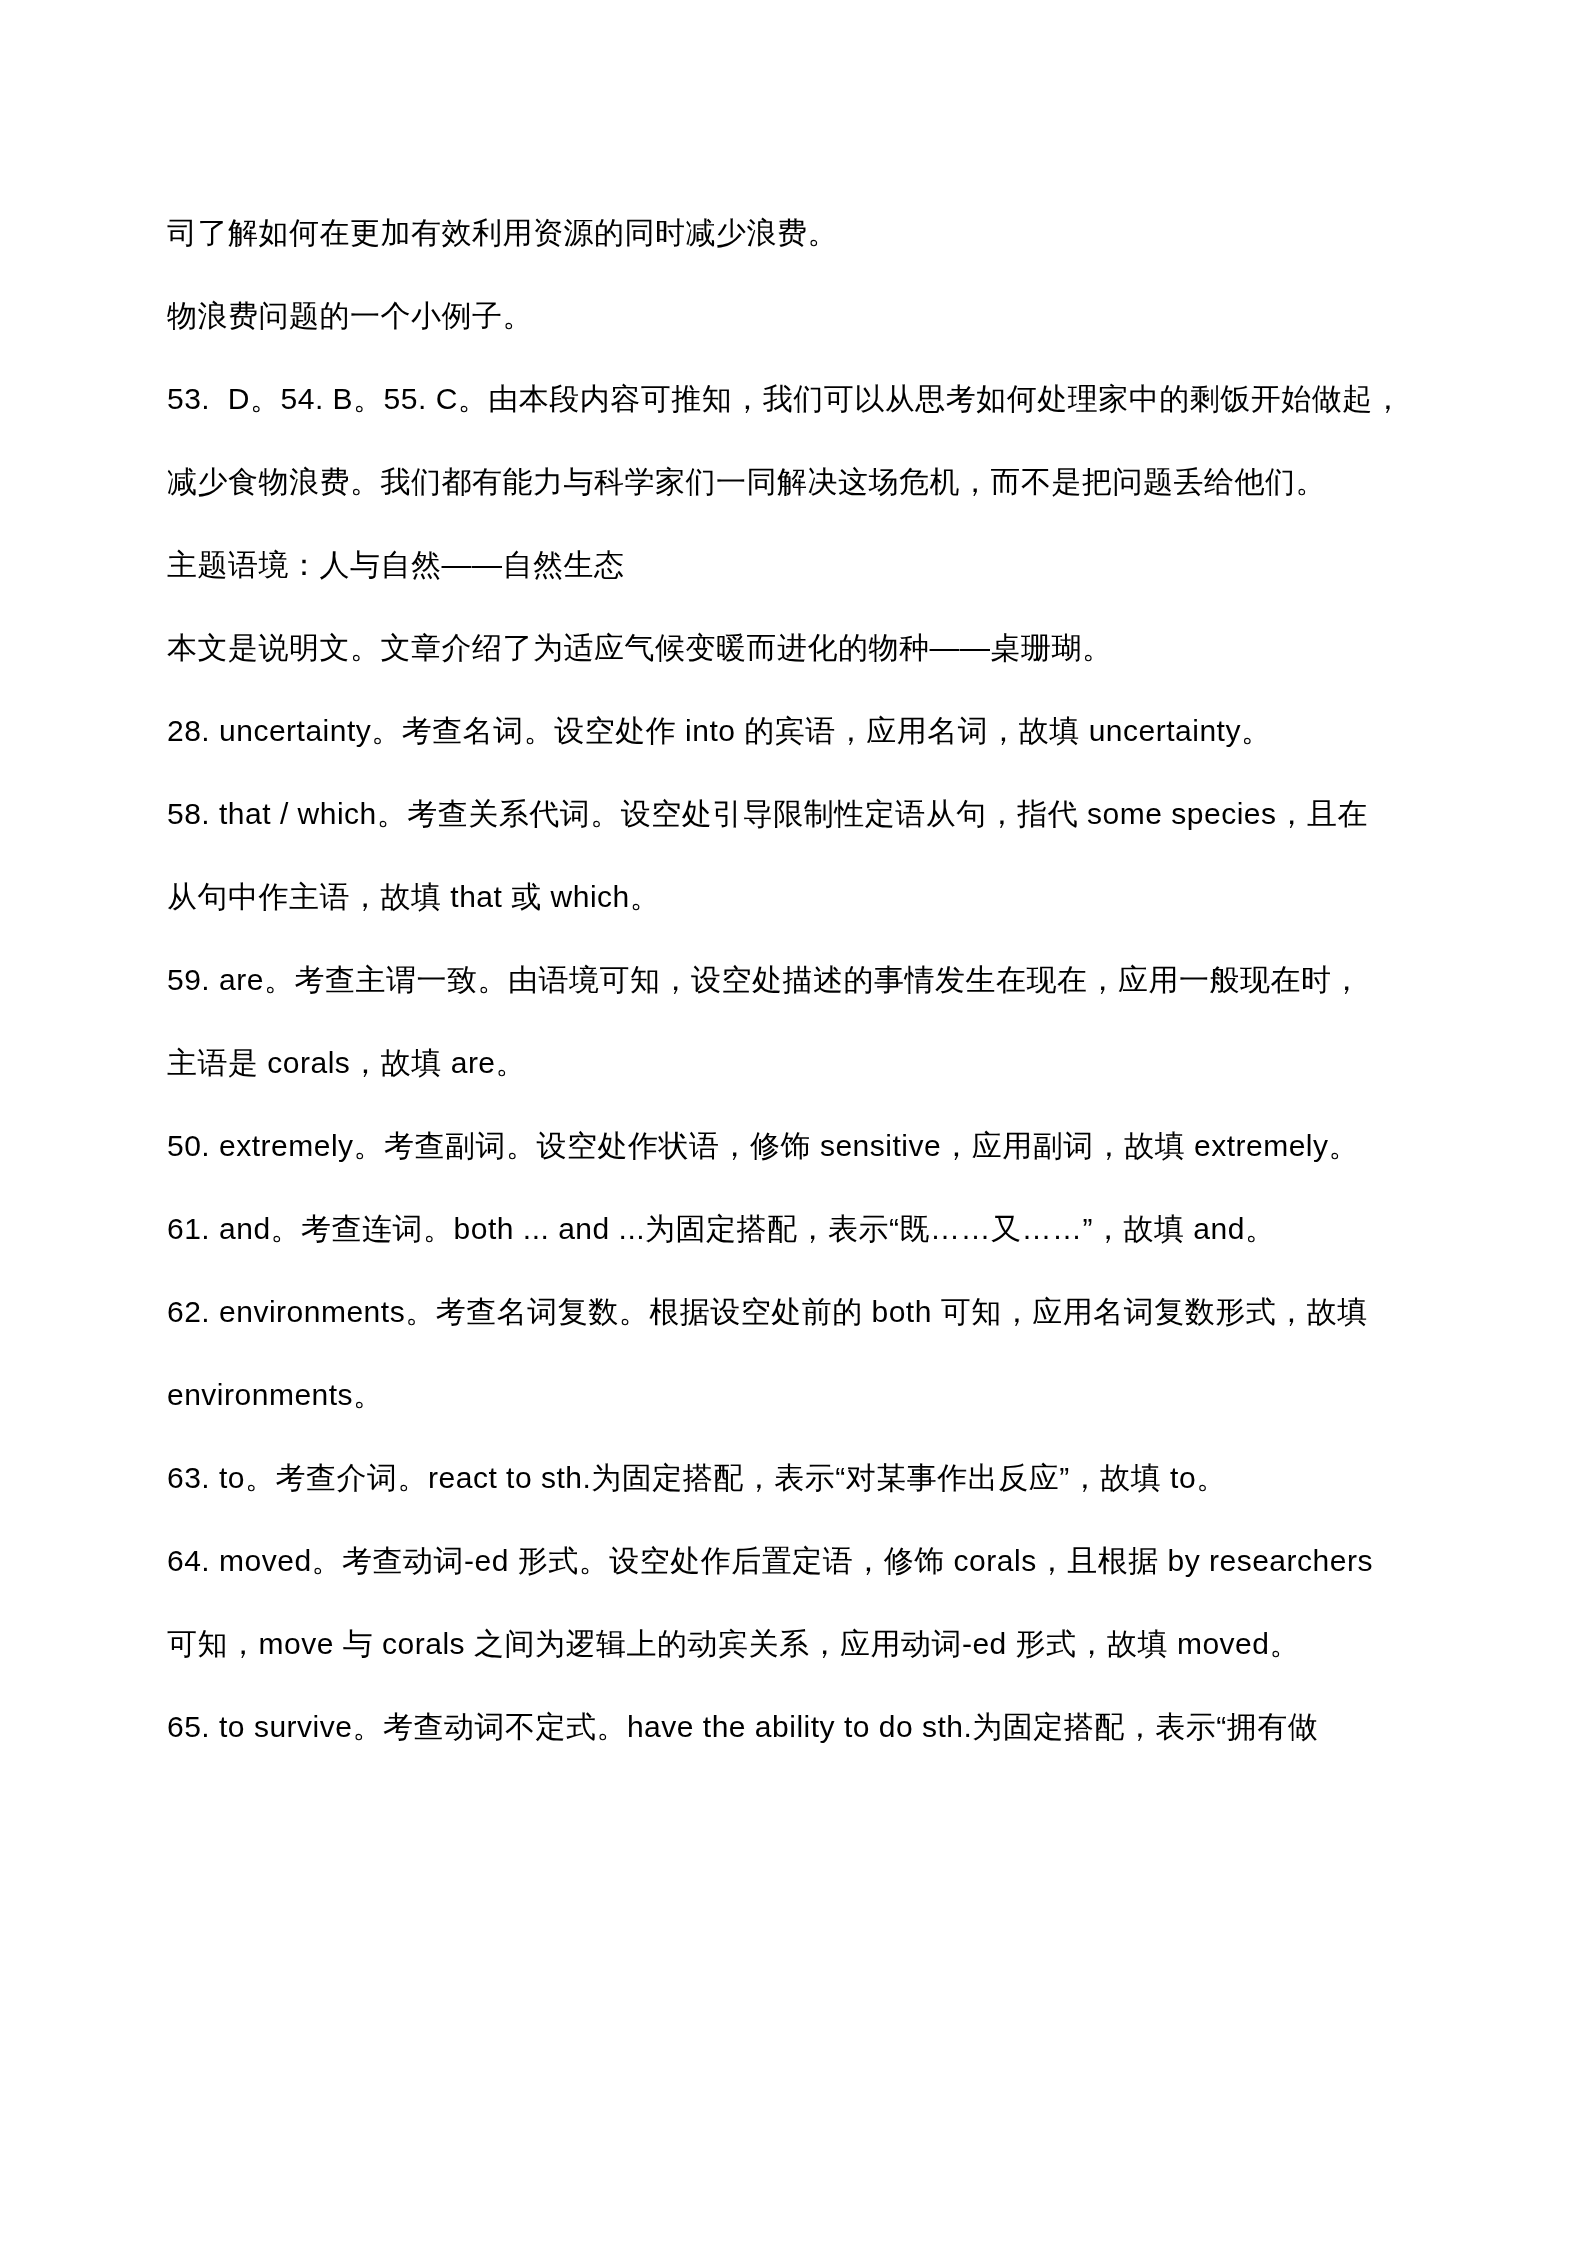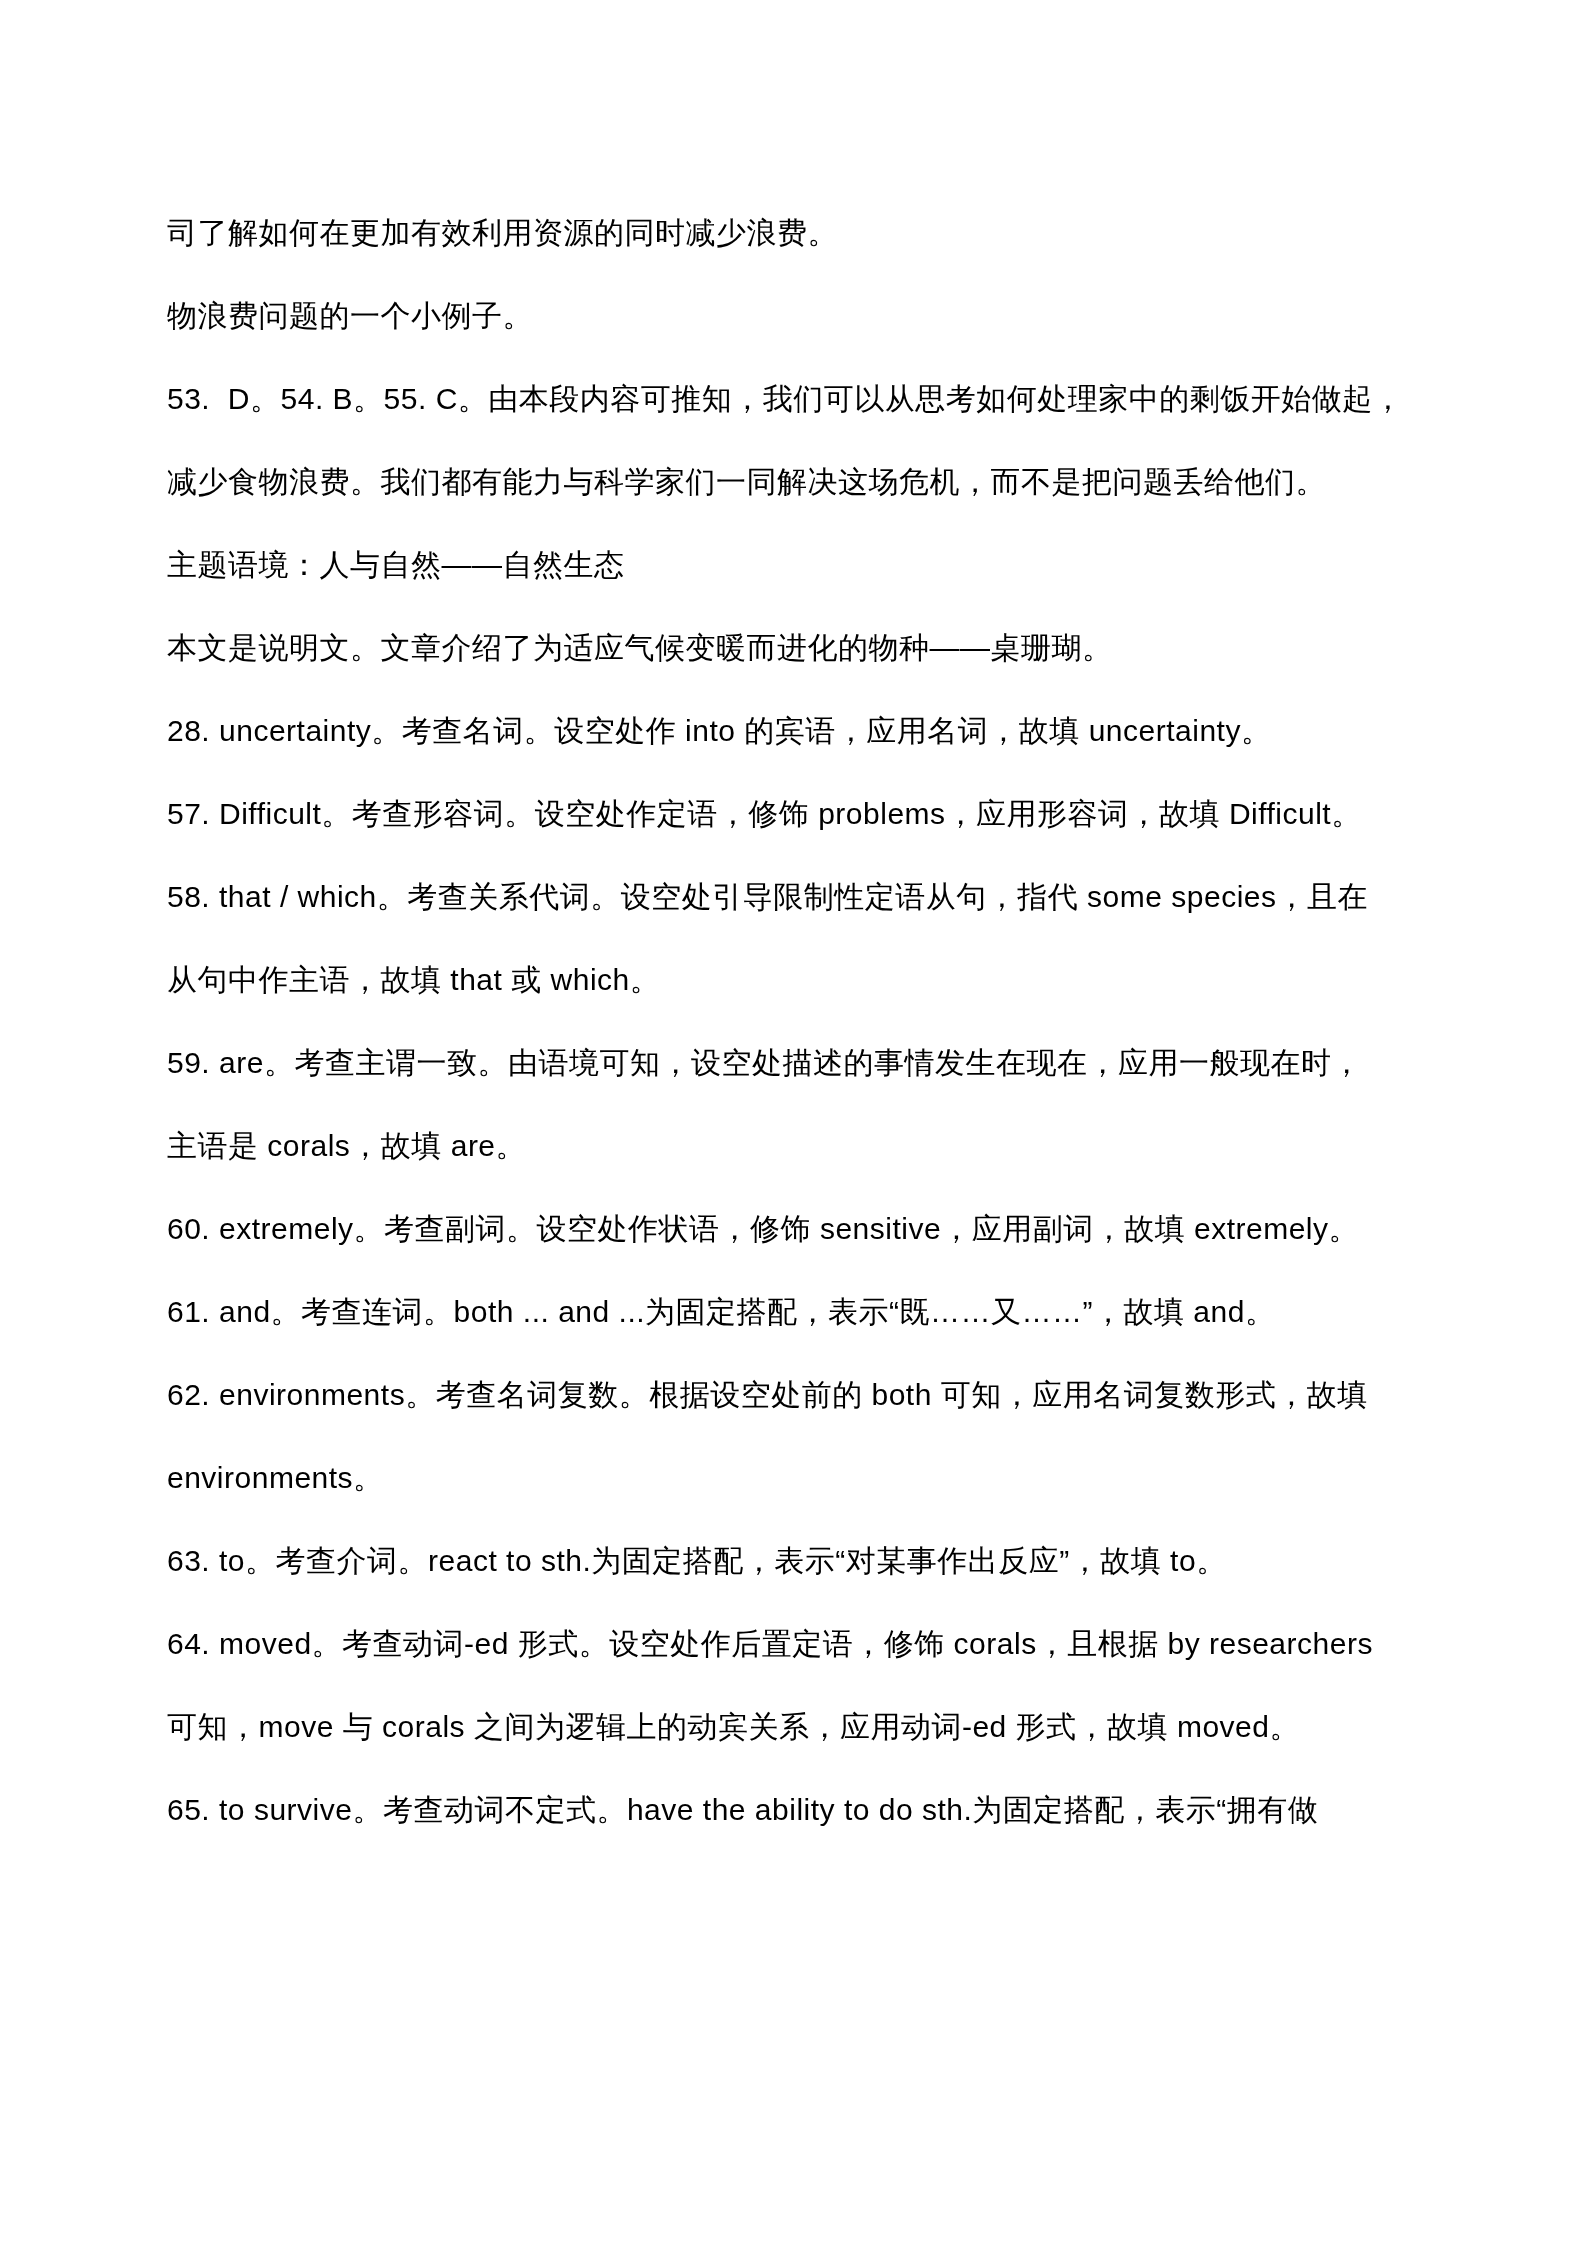--- a/index.html
+++ b/index.html
@@ -38,26 +38,25 @@
 
 <div class="page" style="background: rgb(255, 255, 255); color: rgb(0, 0, 0);">
   <div class="text-block">
     <p class="doc-line">司了解如何在更加有效利用资源的同时减少浪费。</p>
     <p class="doc-line">物浪费问题的一个小例子。</p>
     <p class="doc-line">53.  D。54. B。55. C。由本段内容可推知，我们可以从思考如何处理家中的剩饭开始做起，</p>
     <p class="doc-line">减少食物浪费。我们都有能力与科学家们一同解决这场危机，而不是把问题丢给他们。</p>
     <p class="doc-line">主题语境：人与自然——自然生态</p>
     <p class="doc-line">本文是说明文。文章介绍了为适应气候变暖而进化的物种——桌珊瑚。</p>
     <p class="doc-line">28. uncertainty。考查名词。设空处作 into 的宾语，应用名词，故填 uncertainty。</p>
-    <p class="doc-line">57. Difficult。考查形容词。设空处作定语，修饰 problems，应用形容词，故填 Difficult。</p>
     <p class="doc-line">58. that / which。考查关系代词。设空处引导限制性定语从句，指代 some species，且在</p>
     <p class="doc-line">从句中作主语，故填 that 或 which。</p>
     <p class="doc-line">59. are。考查主谓一致。由语境可知，设空处描述的事情发生在现在，应用一般现在时，</p>
     <p class="doc-line">主语是 corals，故填 are。</p>
-    <p class="doc-line">60. extremely。考查副词。设空处作状语，修饰 sensitive，应用副词，故填 extremely。</p>
+    <p class="doc-line">50. extremely。考查副词。设空处作状语，修饰 sensitive，应用副词，故填 extremely。</p>
     <p class="doc-line">61. and。考查连词。both ... and ...为固定搭配，表示“既……又……”，故填 and。</p>
     <p class="doc-line">62. environments。考查名词复数。根据设空处前的 both 可知，应用名词复数形式，故填</p>
     <p class="doc-line">environments。</p>
     <p class="doc-line">63. to。考查介词。react to sth.为固定搭配，表示“对某事作出反应”，故填 to。</p>
     <p class="doc-line">64. moved。考查动词-ed 形式。设空处作后置定语，修饰 corals，且根据 by researchers</p>
     <p class="doc-line">可知，move 与 corals 之间为逻辑上的动宾关系，应用动词-ed 形式，故填 moved。</p>
     <p class="doc-line">65. to survive。考查动词不定式。have the ability to do sth.为固定搭配，表示“拥有做</p>
   </div>
 </div>
 

